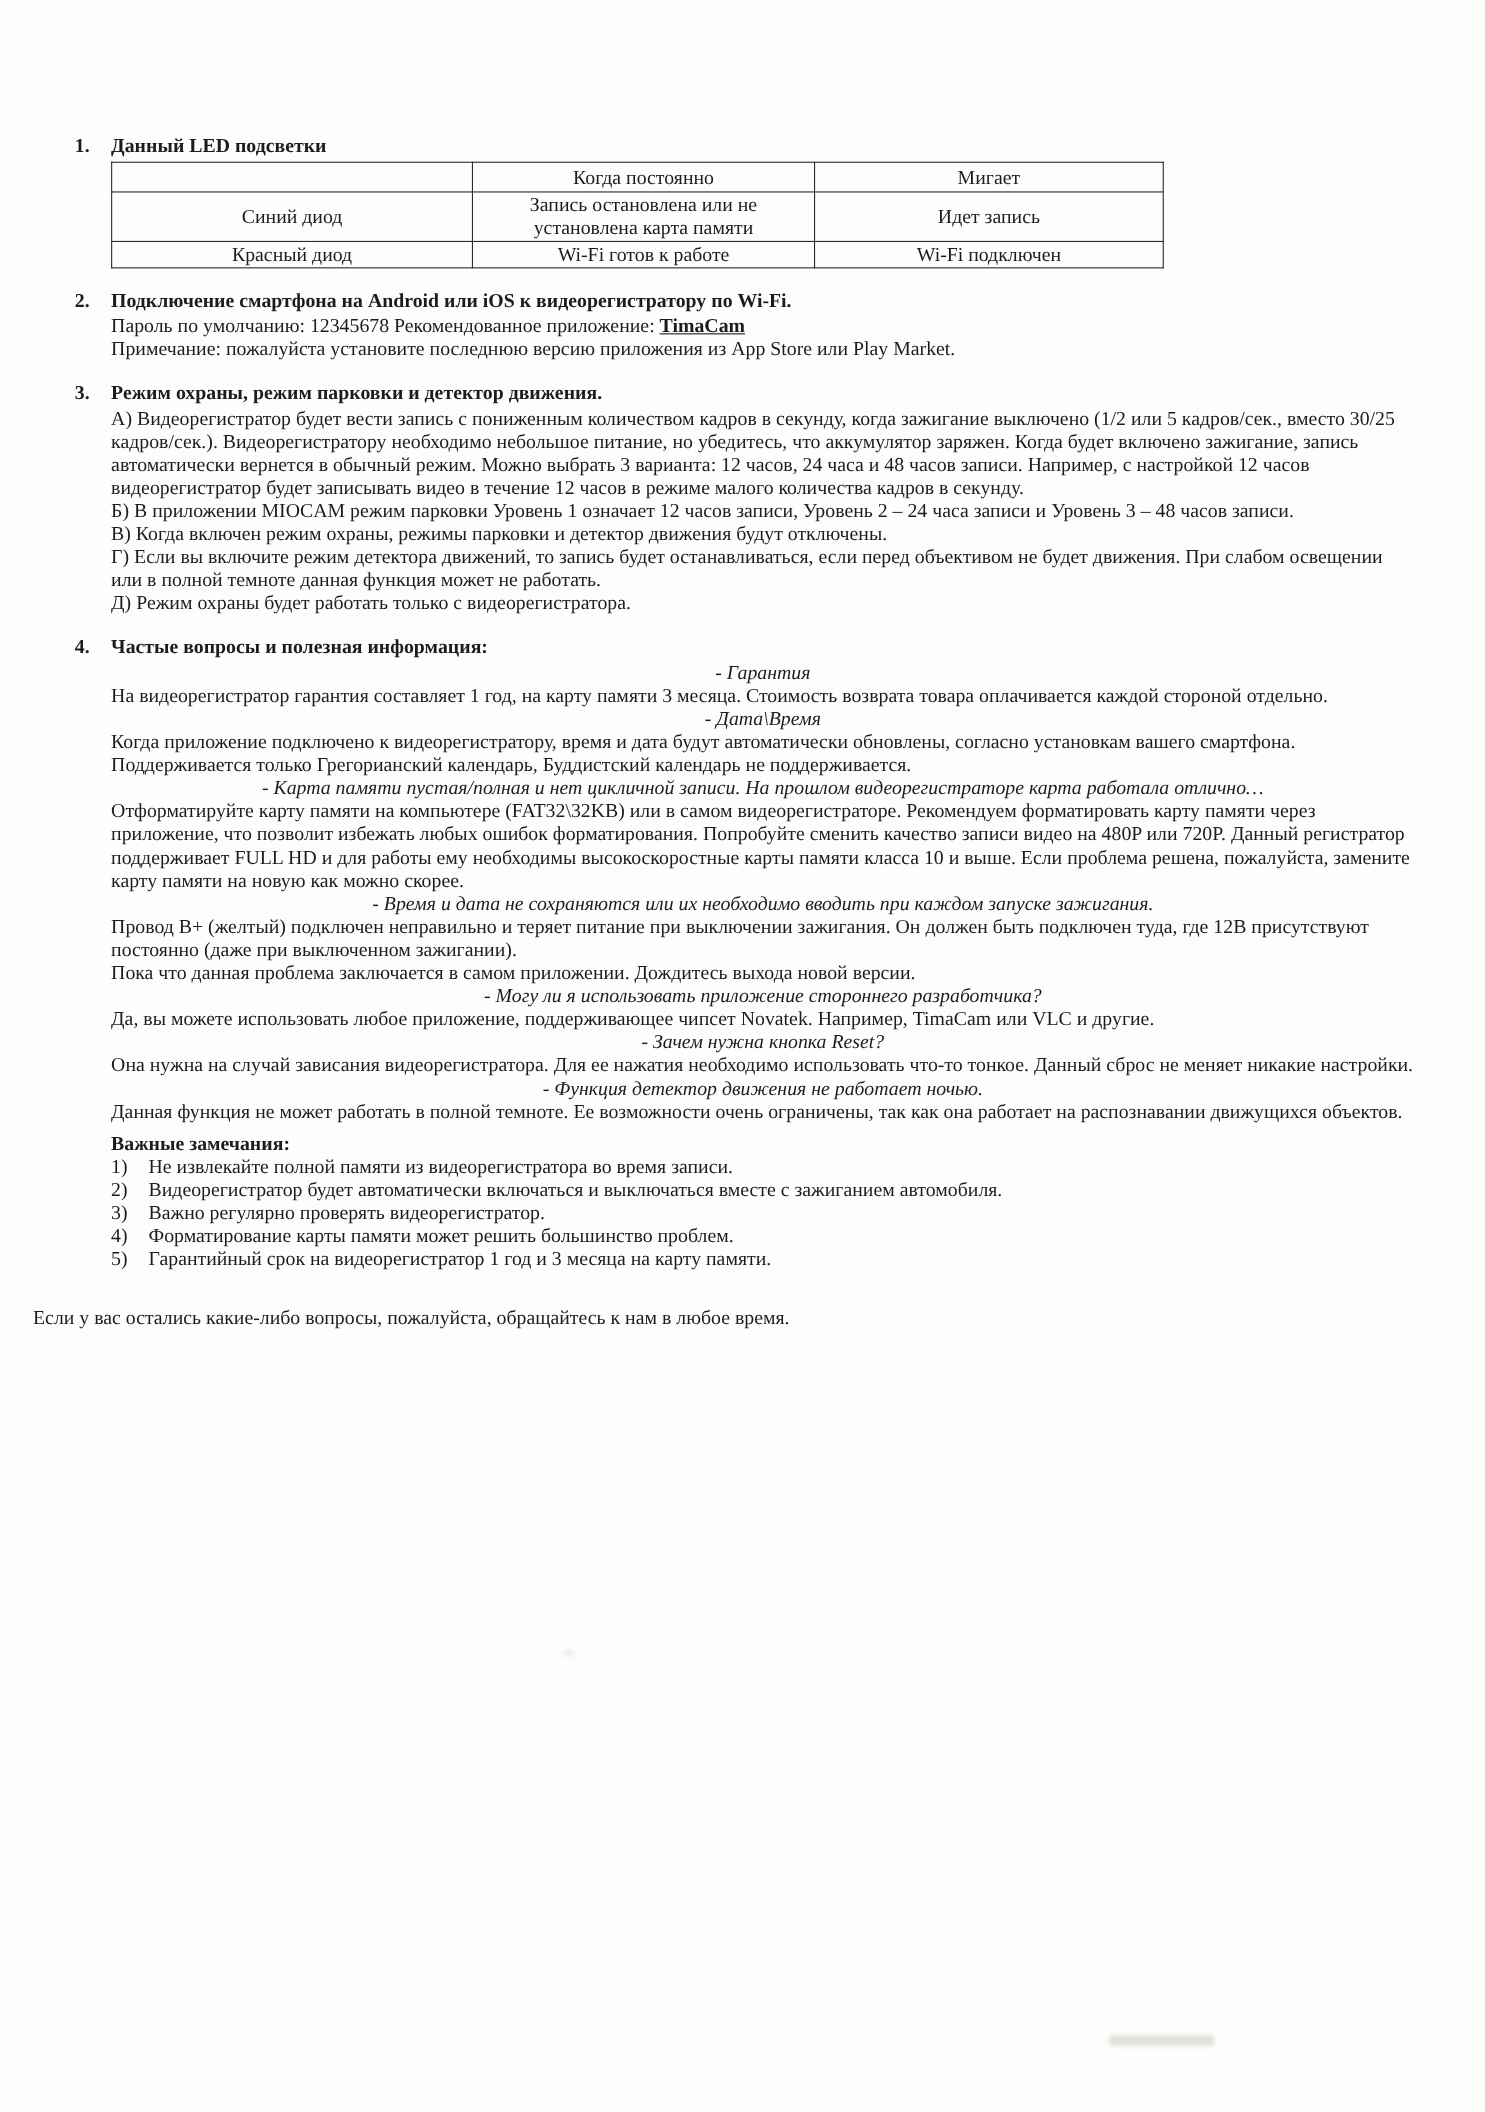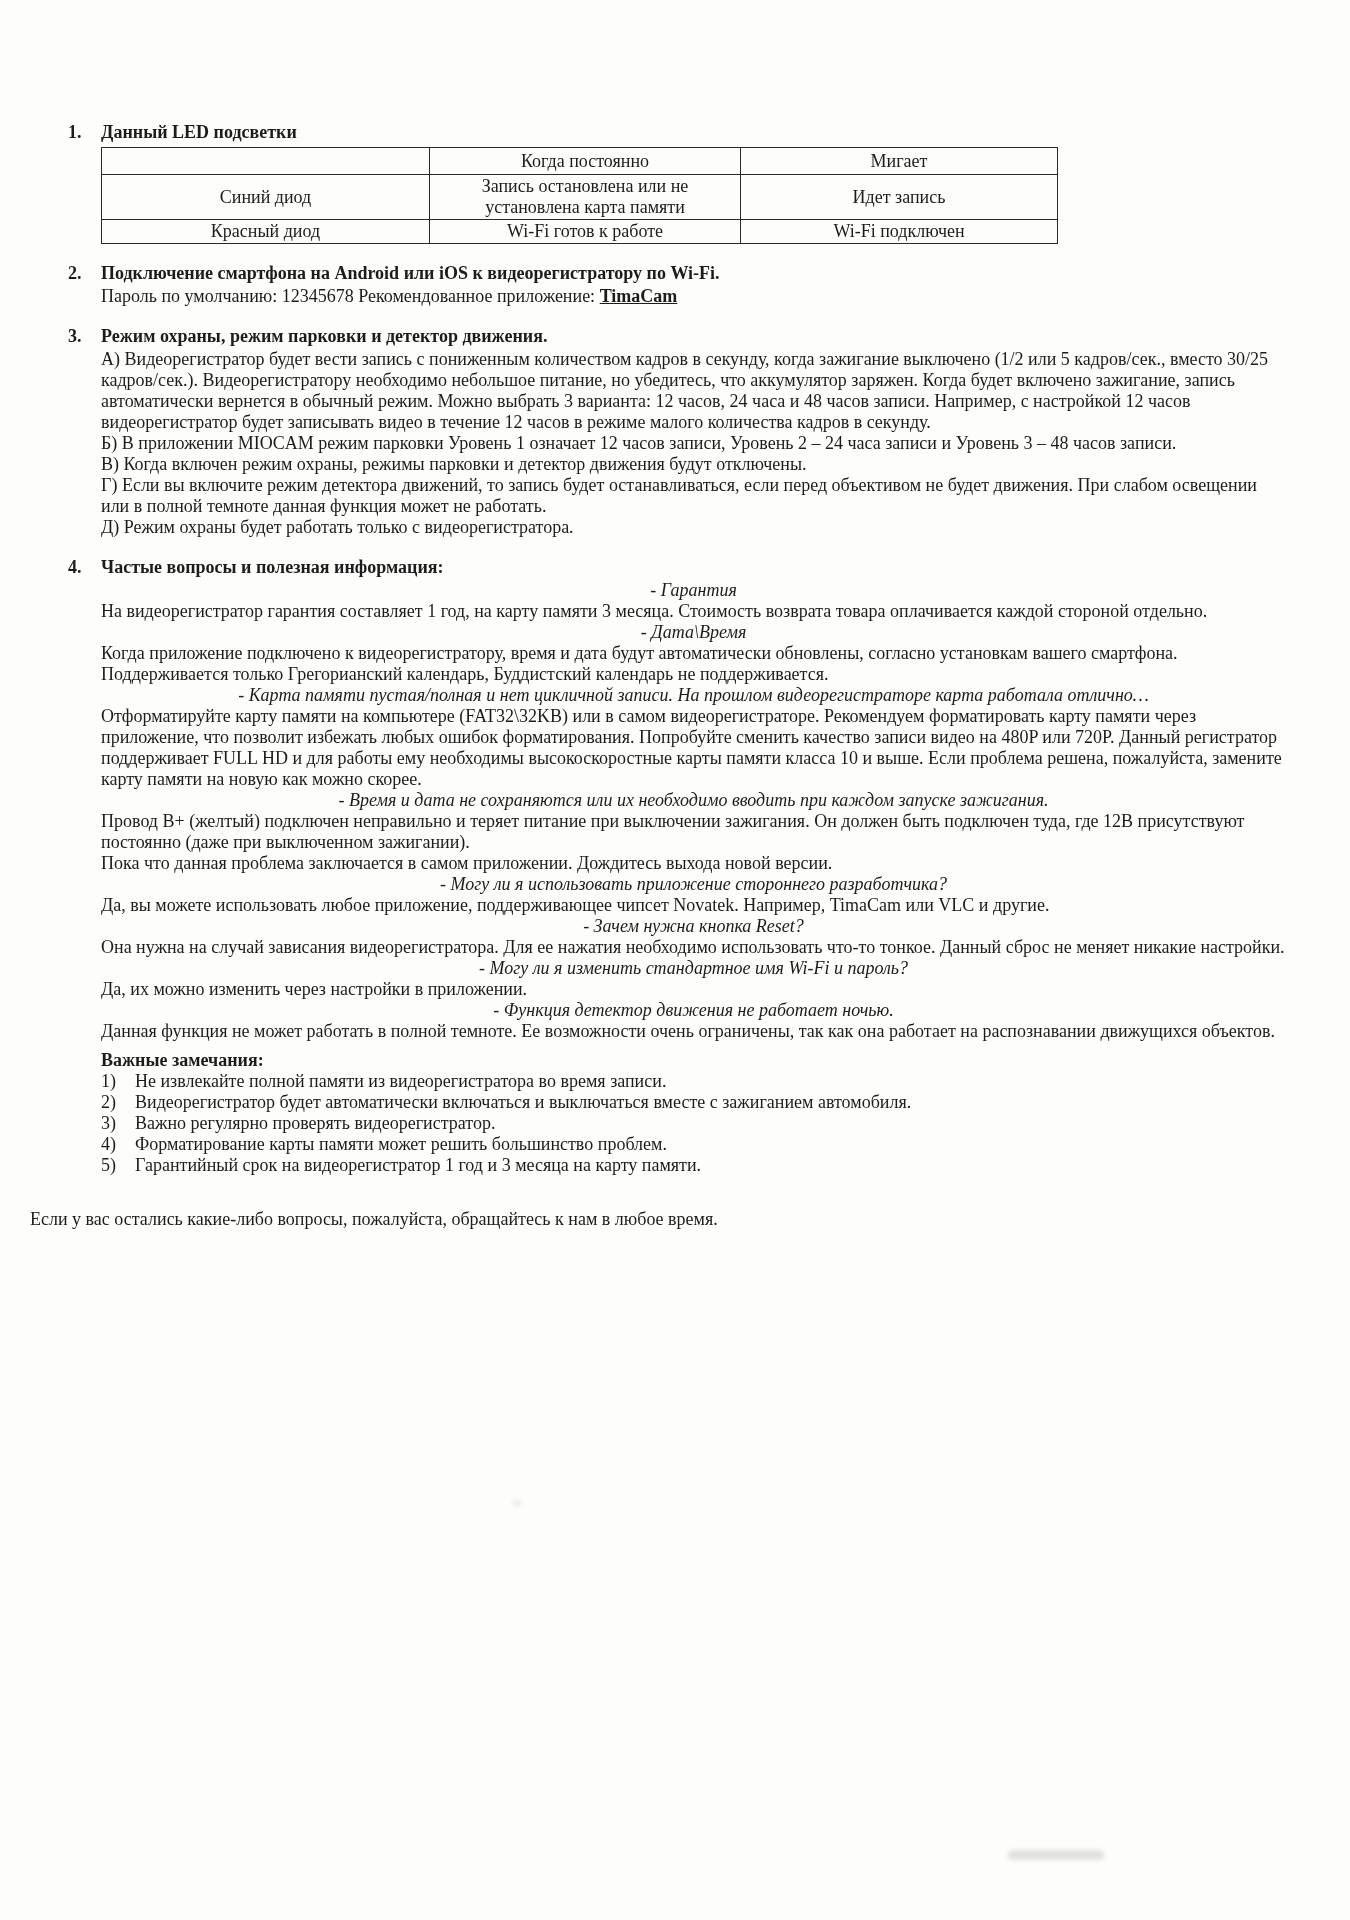--- a/index.html
+++ b/index.html
@@ -111,20 +111,21 @@
         </table>
     </section>
 
     <section class="sec">
       <div class="sec-head">
         <span class="sec-num">2.</span>
         <span class="sec-title">Подключение смартфона на Android или iOS к видеорегистратору по Wi-Fi.</span>
       </div>
       <div class="sec-body">
         <div><span>Пароль по умолчанию: 12345678 Рекомендованное приложение: </span><span class="app-name">TimaCam</span></div>
+        <div>Примечание: пожалуйста установите последнюю версию приложения из App Store или Play Market.</div>
       </div>
     </section>
 
     <section class="sec">
       <div class="sec-head">
         <span class="sec-num">3.</span>
         <span class="sec-title">Режим охраны, режим парковки и детектор движения.</span>
       </div>
       <div class="sec-body">
         <div class="para">А) Видеорегистратор будет вести запись с пониженным количеством кадров в секунду, когда зажигание выключено (1/2 или 5 кадров/сек., вместо 30/25 кадров/сек.). Видеорегистратору необходимо небольшое питание, но убедитесь, что аккумулятор заряжен. Когда будет включено зажигание, запись автоматически вернется в обычный режим. Можно выбрать 3 варианта: 12 часов, 24 часа и 48 часов записи. Например, с настройкой 12 часов видеорегистратор будет записывать видео в течение 12 часов в режиме малого количества кадров в секунду.</div>
@@ -163,24 +164,20 @@
         </div>
         <div class="faq-item">
           <div class="q">- Могу ли я использовать приложение стороннего разработчика?</div>
           <div class="a">Да, вы можете использовать любое приложение, поддерживающее чипсет Novatek. Например, TimaCam или VLC и другие.</div>
         </div>
         <div class="faq-item">
           <div class="q">- Зачем нужна кнопка Reset?</div>
           <div class="a">Она нужна на случай зависания видеорегистратора. Для ее нажатия необходимо использовать что-то тонкое. Данный сброс не меняет никакие настройки.</div>
         </div>
         <div class="faq-item">
-          <div class="q">- Могу ли я изменить стандартное имя Wi-Fi и пароль?</div>
-          <div class="a">Да, их можно изменить через настройки в приложении.</div>
-        </div>
-        <div class="faq-item">
           <div class="q">- Функция детектор движения не работает ночью.</div>
           <div class="a">Данная функция не может работать в полной темноте. Ее возможности очень ограничены, так как она работает на распознавании движущихся объектов.</div>
         </div>
 
         <div class="notes-title">Важные замечания:</div>
         <div class="note-row">
           <span class="note-num">1)</span>
           <span class="note-text">Не извлекайте полной памяти из видеорегистратора во время записи.</span>
         </div>
         <div class="note-row">

